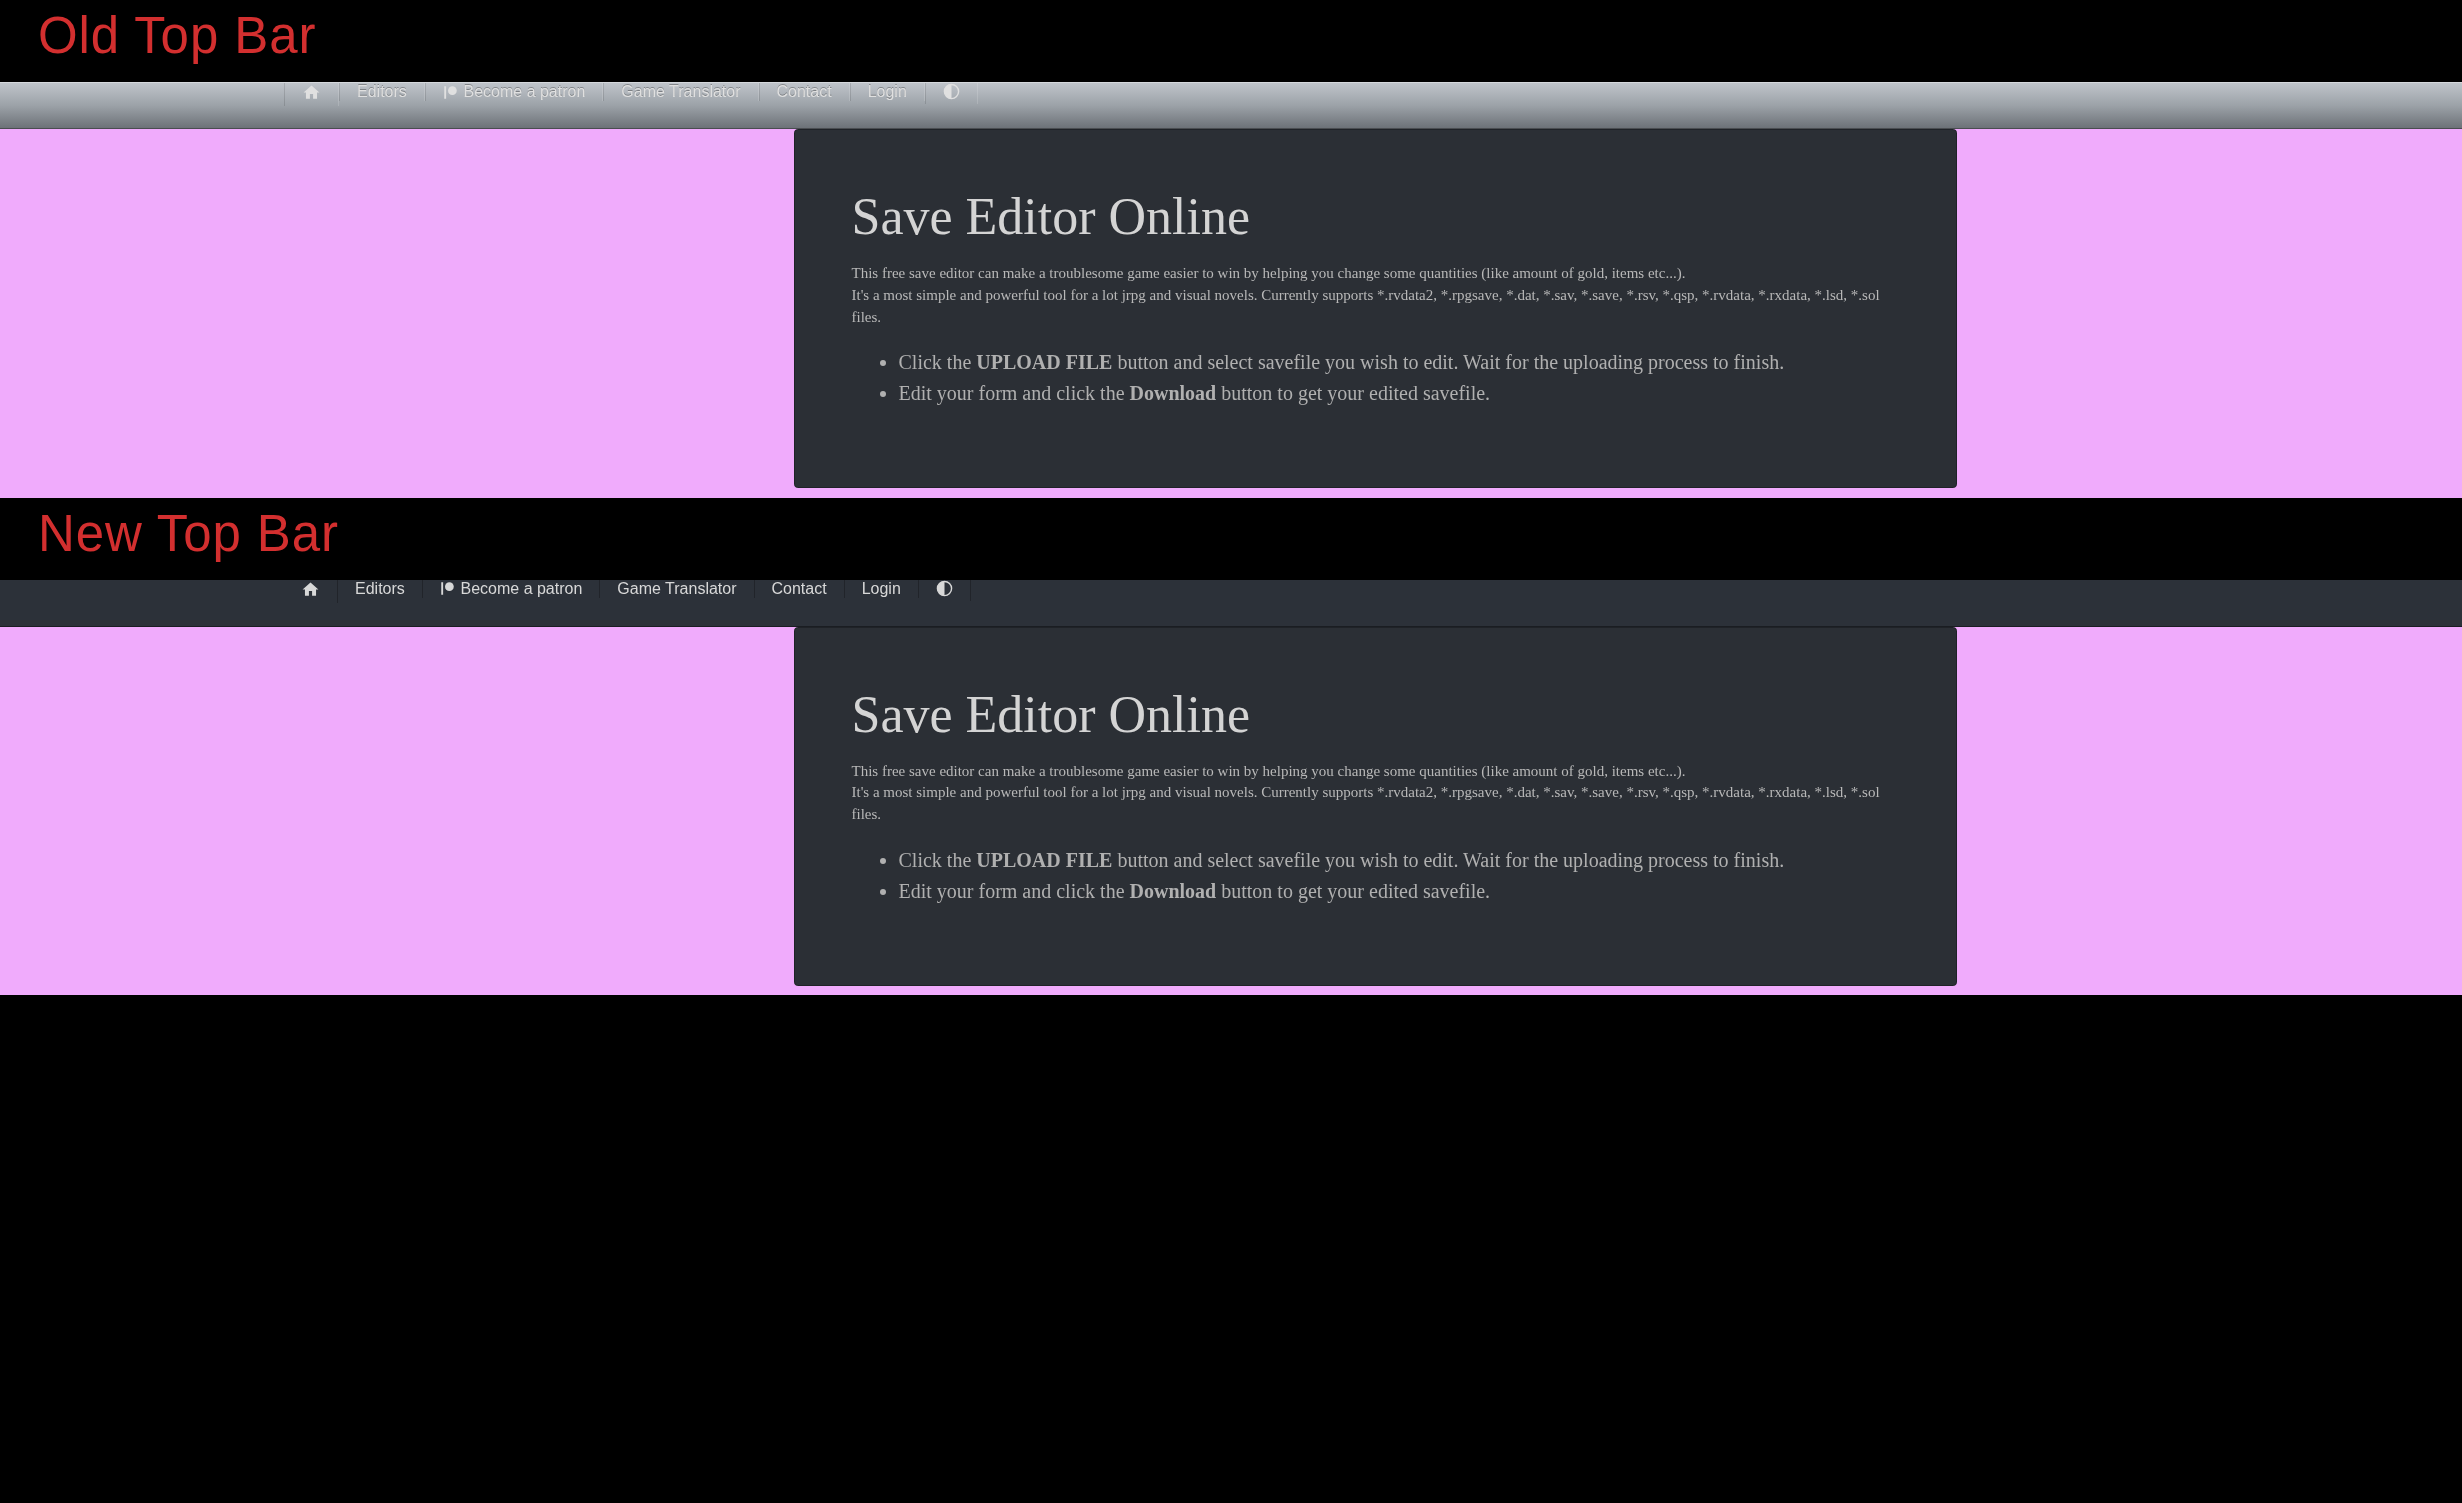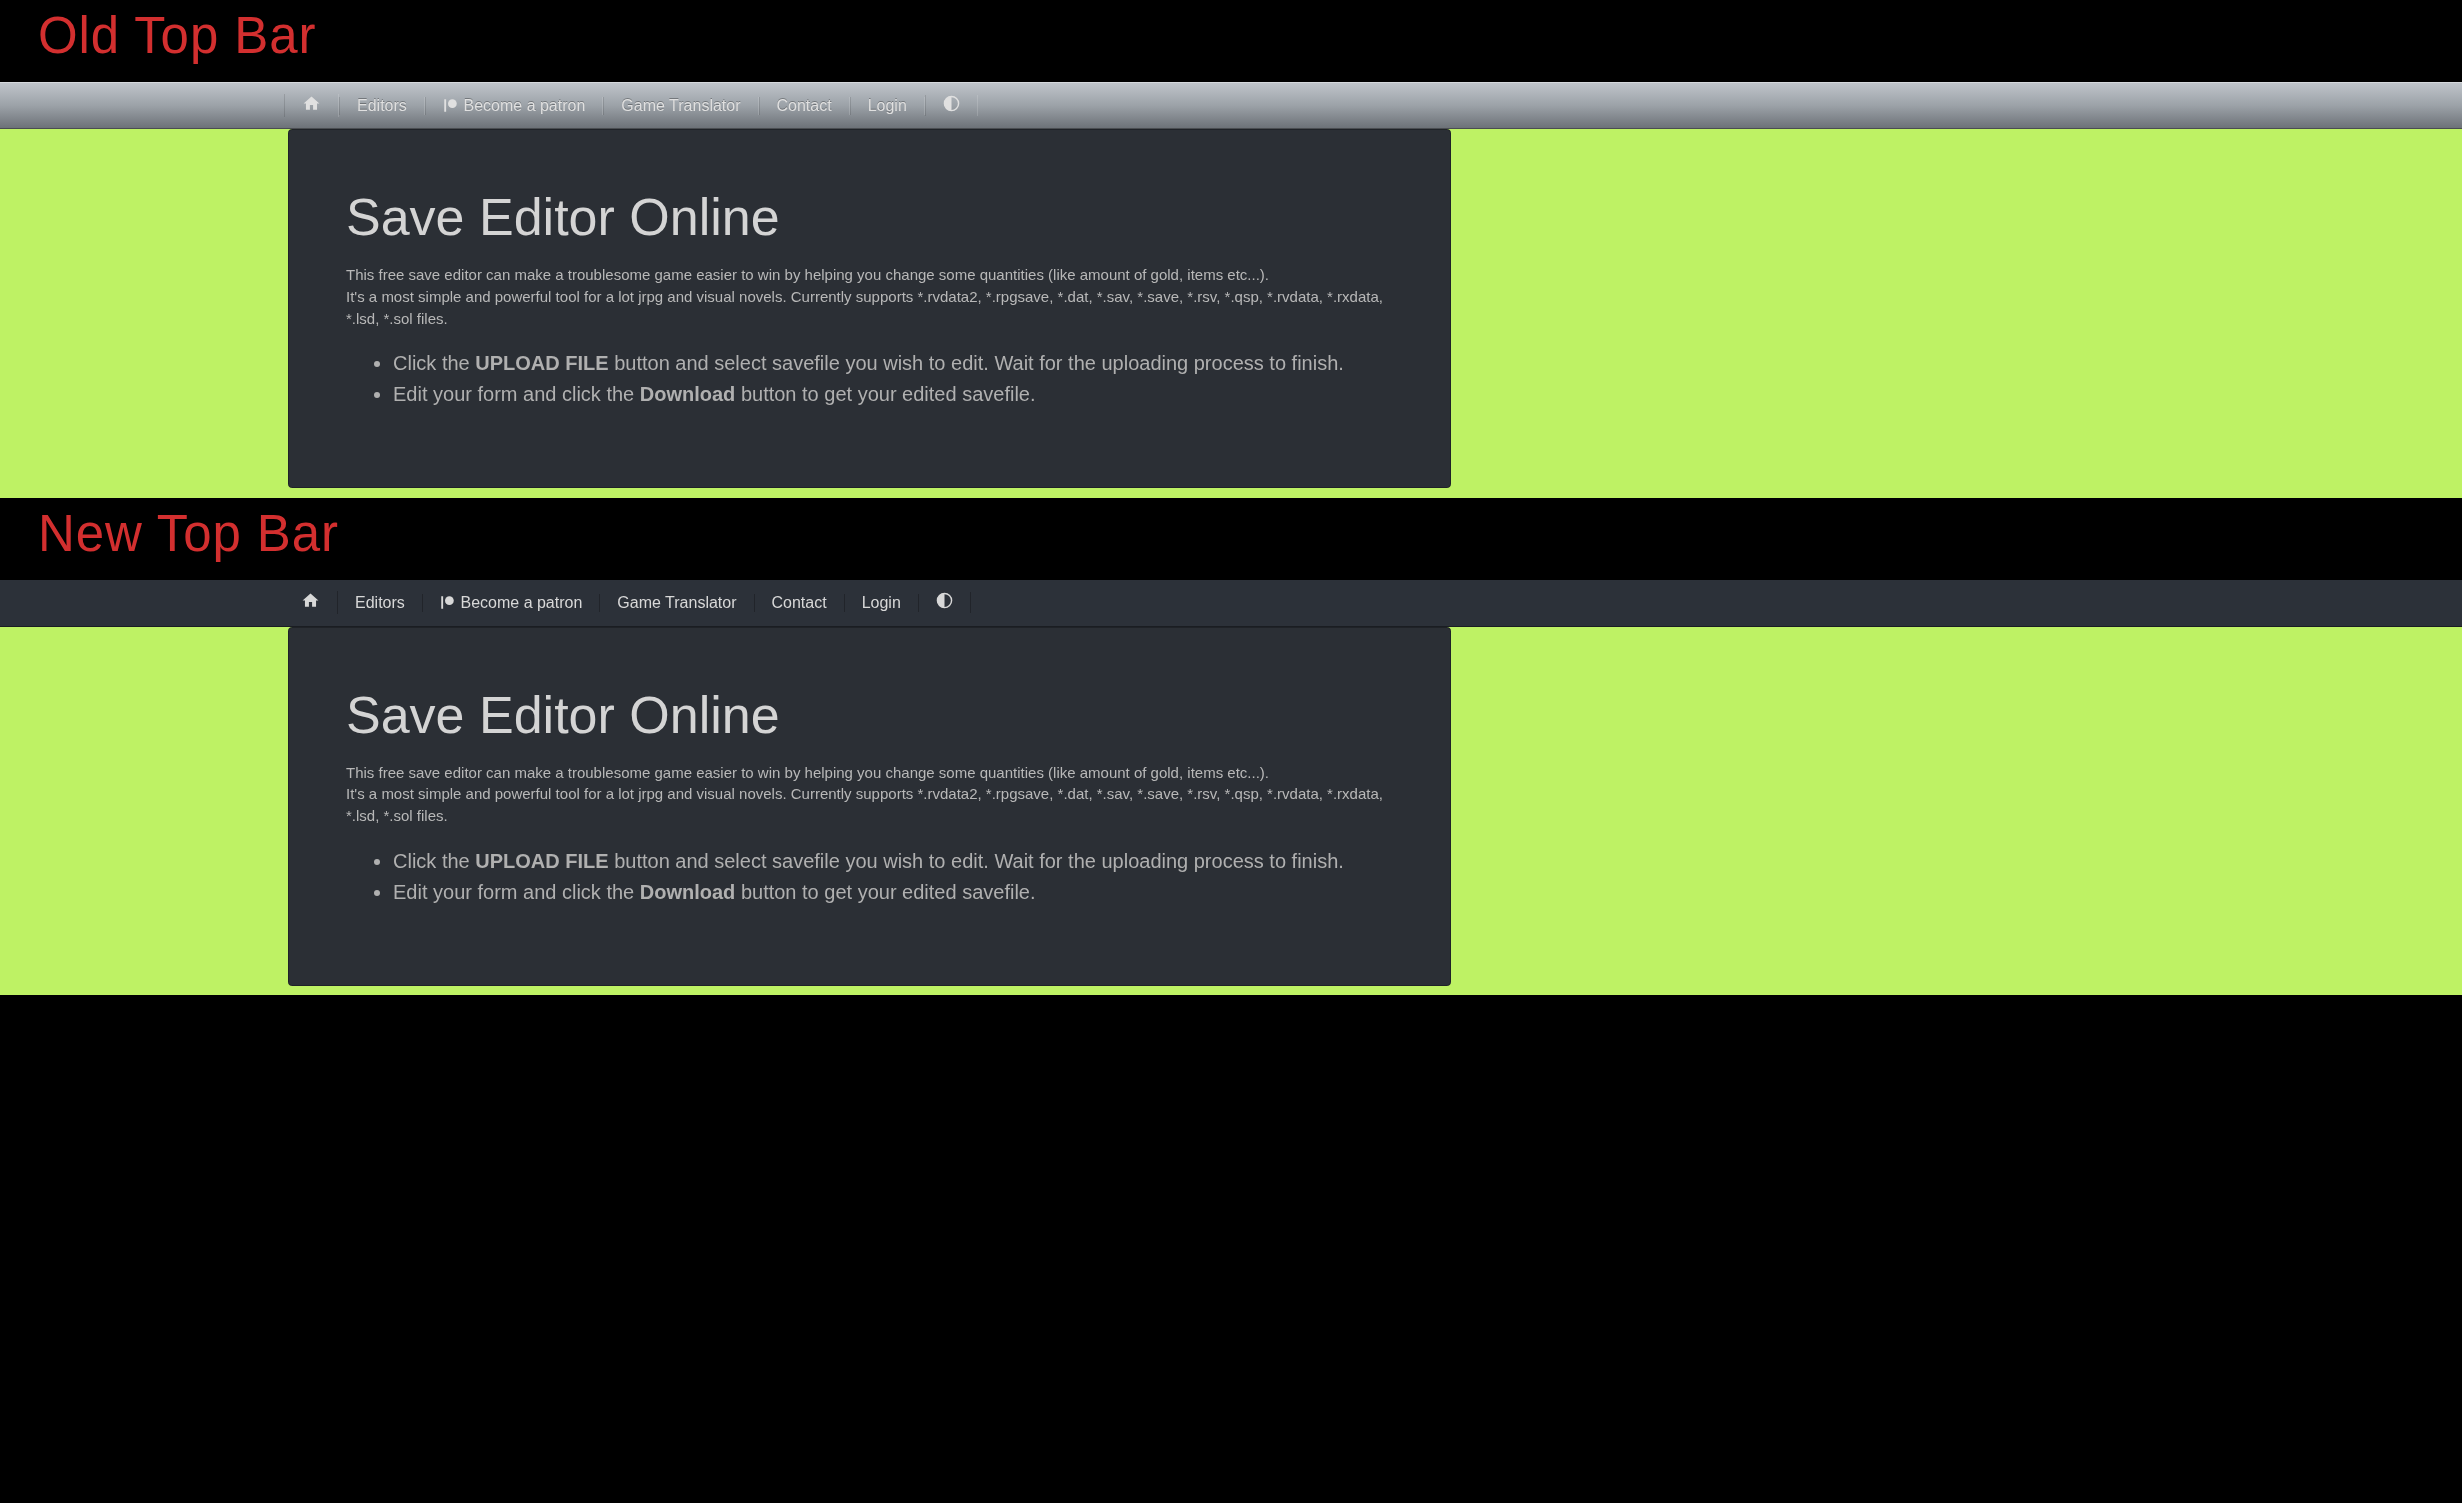--- a/index.html
+++ b/index.html
@@ -17,21 +17,21 @@
       color: #d32f2f;
       font-size: 51px;
       font-weight: 300;
       padding: 6px 38px 17px 38px;
       letter-spacing: 0.9px;
     }
     .navbar {
       width: 100%;
       height: 47px;
       display: flex;
-      align-items: center;
+      align-items: flex-start;
       padding-left: 284px;
     }
     .navbar-old {
       background: linear-gradient(to bottom, #bfc4ca 0%, #9ca2a8 50%, #6d7278 100%);
       border-top: 0.9px solid #d5d8dc;
       border-bottom: 0.9px solid #4a4d51;
     }
     .navbar-new {
       background: #2c3139;
       border-bottom: 0.9px solid #1a1d22;
@@ -73,25 +73,26 @@
       width: 15px;
       height: 15px;
       fill: currentColor;
     }
     .theme-icon svg {
       width: 17px;
       height: 17px;
       fill: currentColor;
     }
     .page-wrap {
-      background: #bef264;
+      background: #f0abfc;
       width: 100%;
       padding: 0 0 9.5px 0;
       display: flex;
-      justify-content: flex-start;
+      justify-content: center;
+      font-family: Liberation Serif, serif;
     }
     .content-panel {
       margin-left: 288px;
       width: 1163px;
       background: #2b2f35;
       border: 0.9px solid #1f2227;
       border-radius: 3.8px;
       padding: 57px 57px 38px 57px;
       min-height: 359px;
     }

